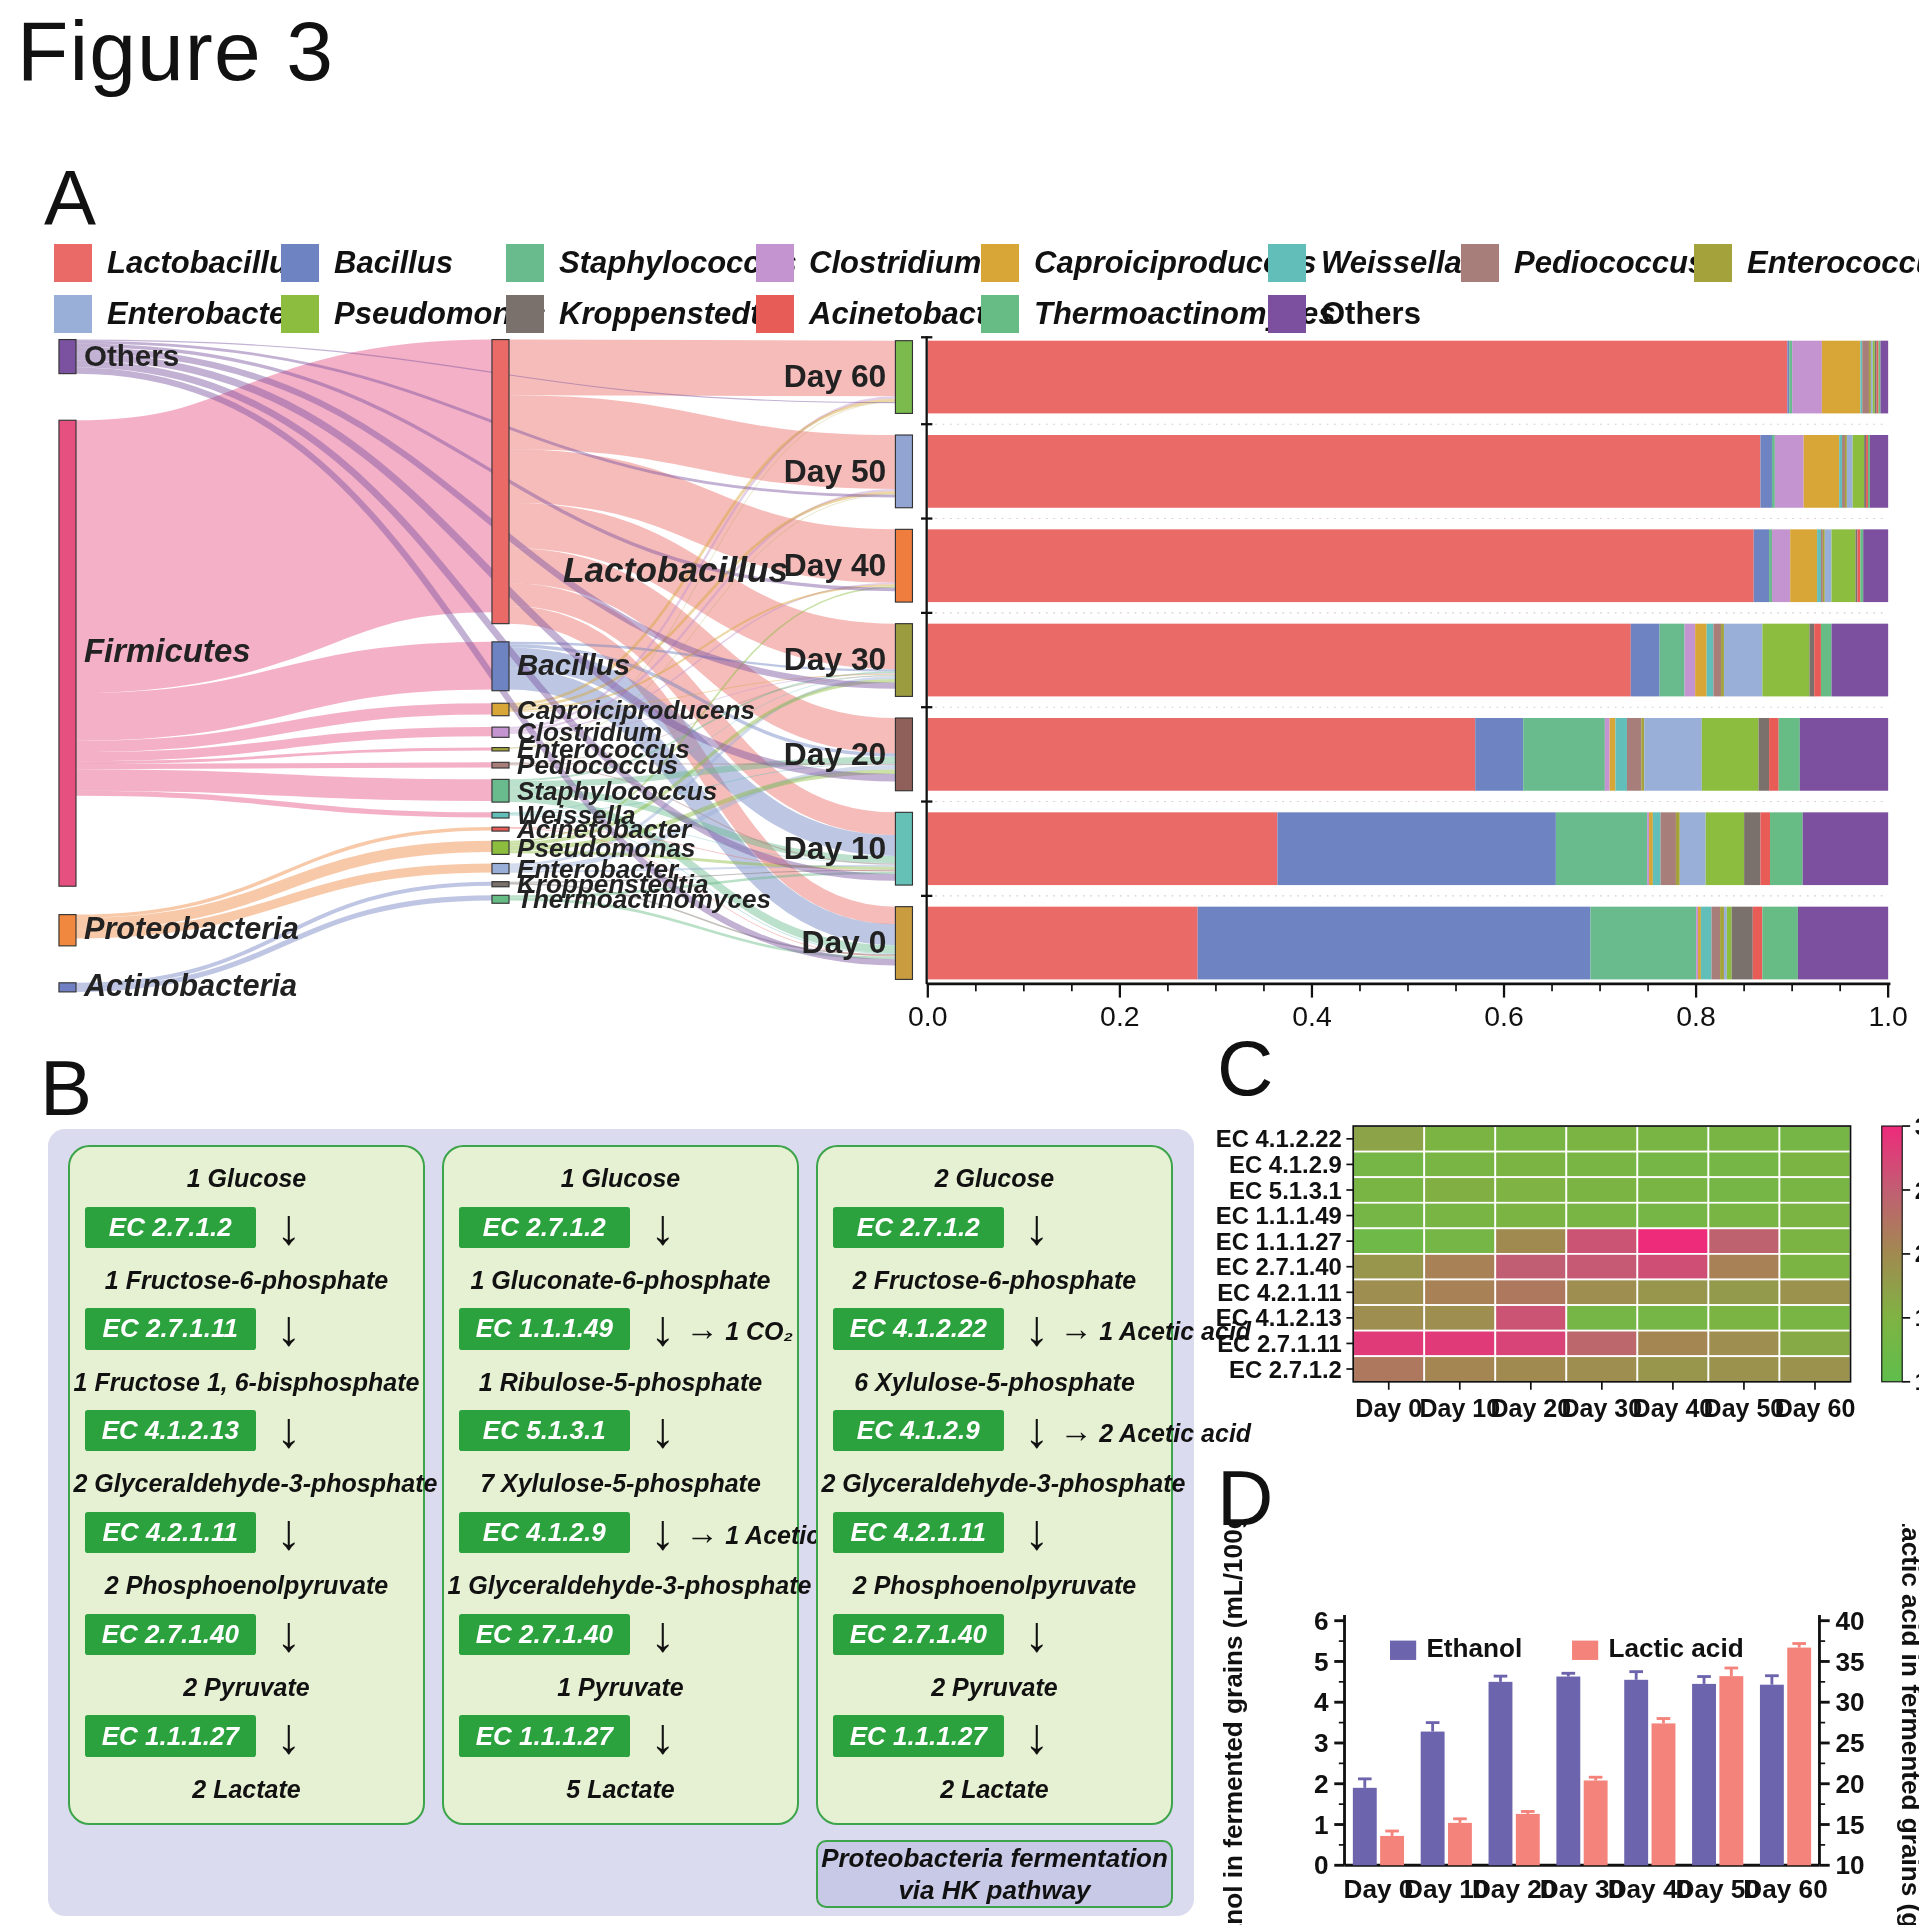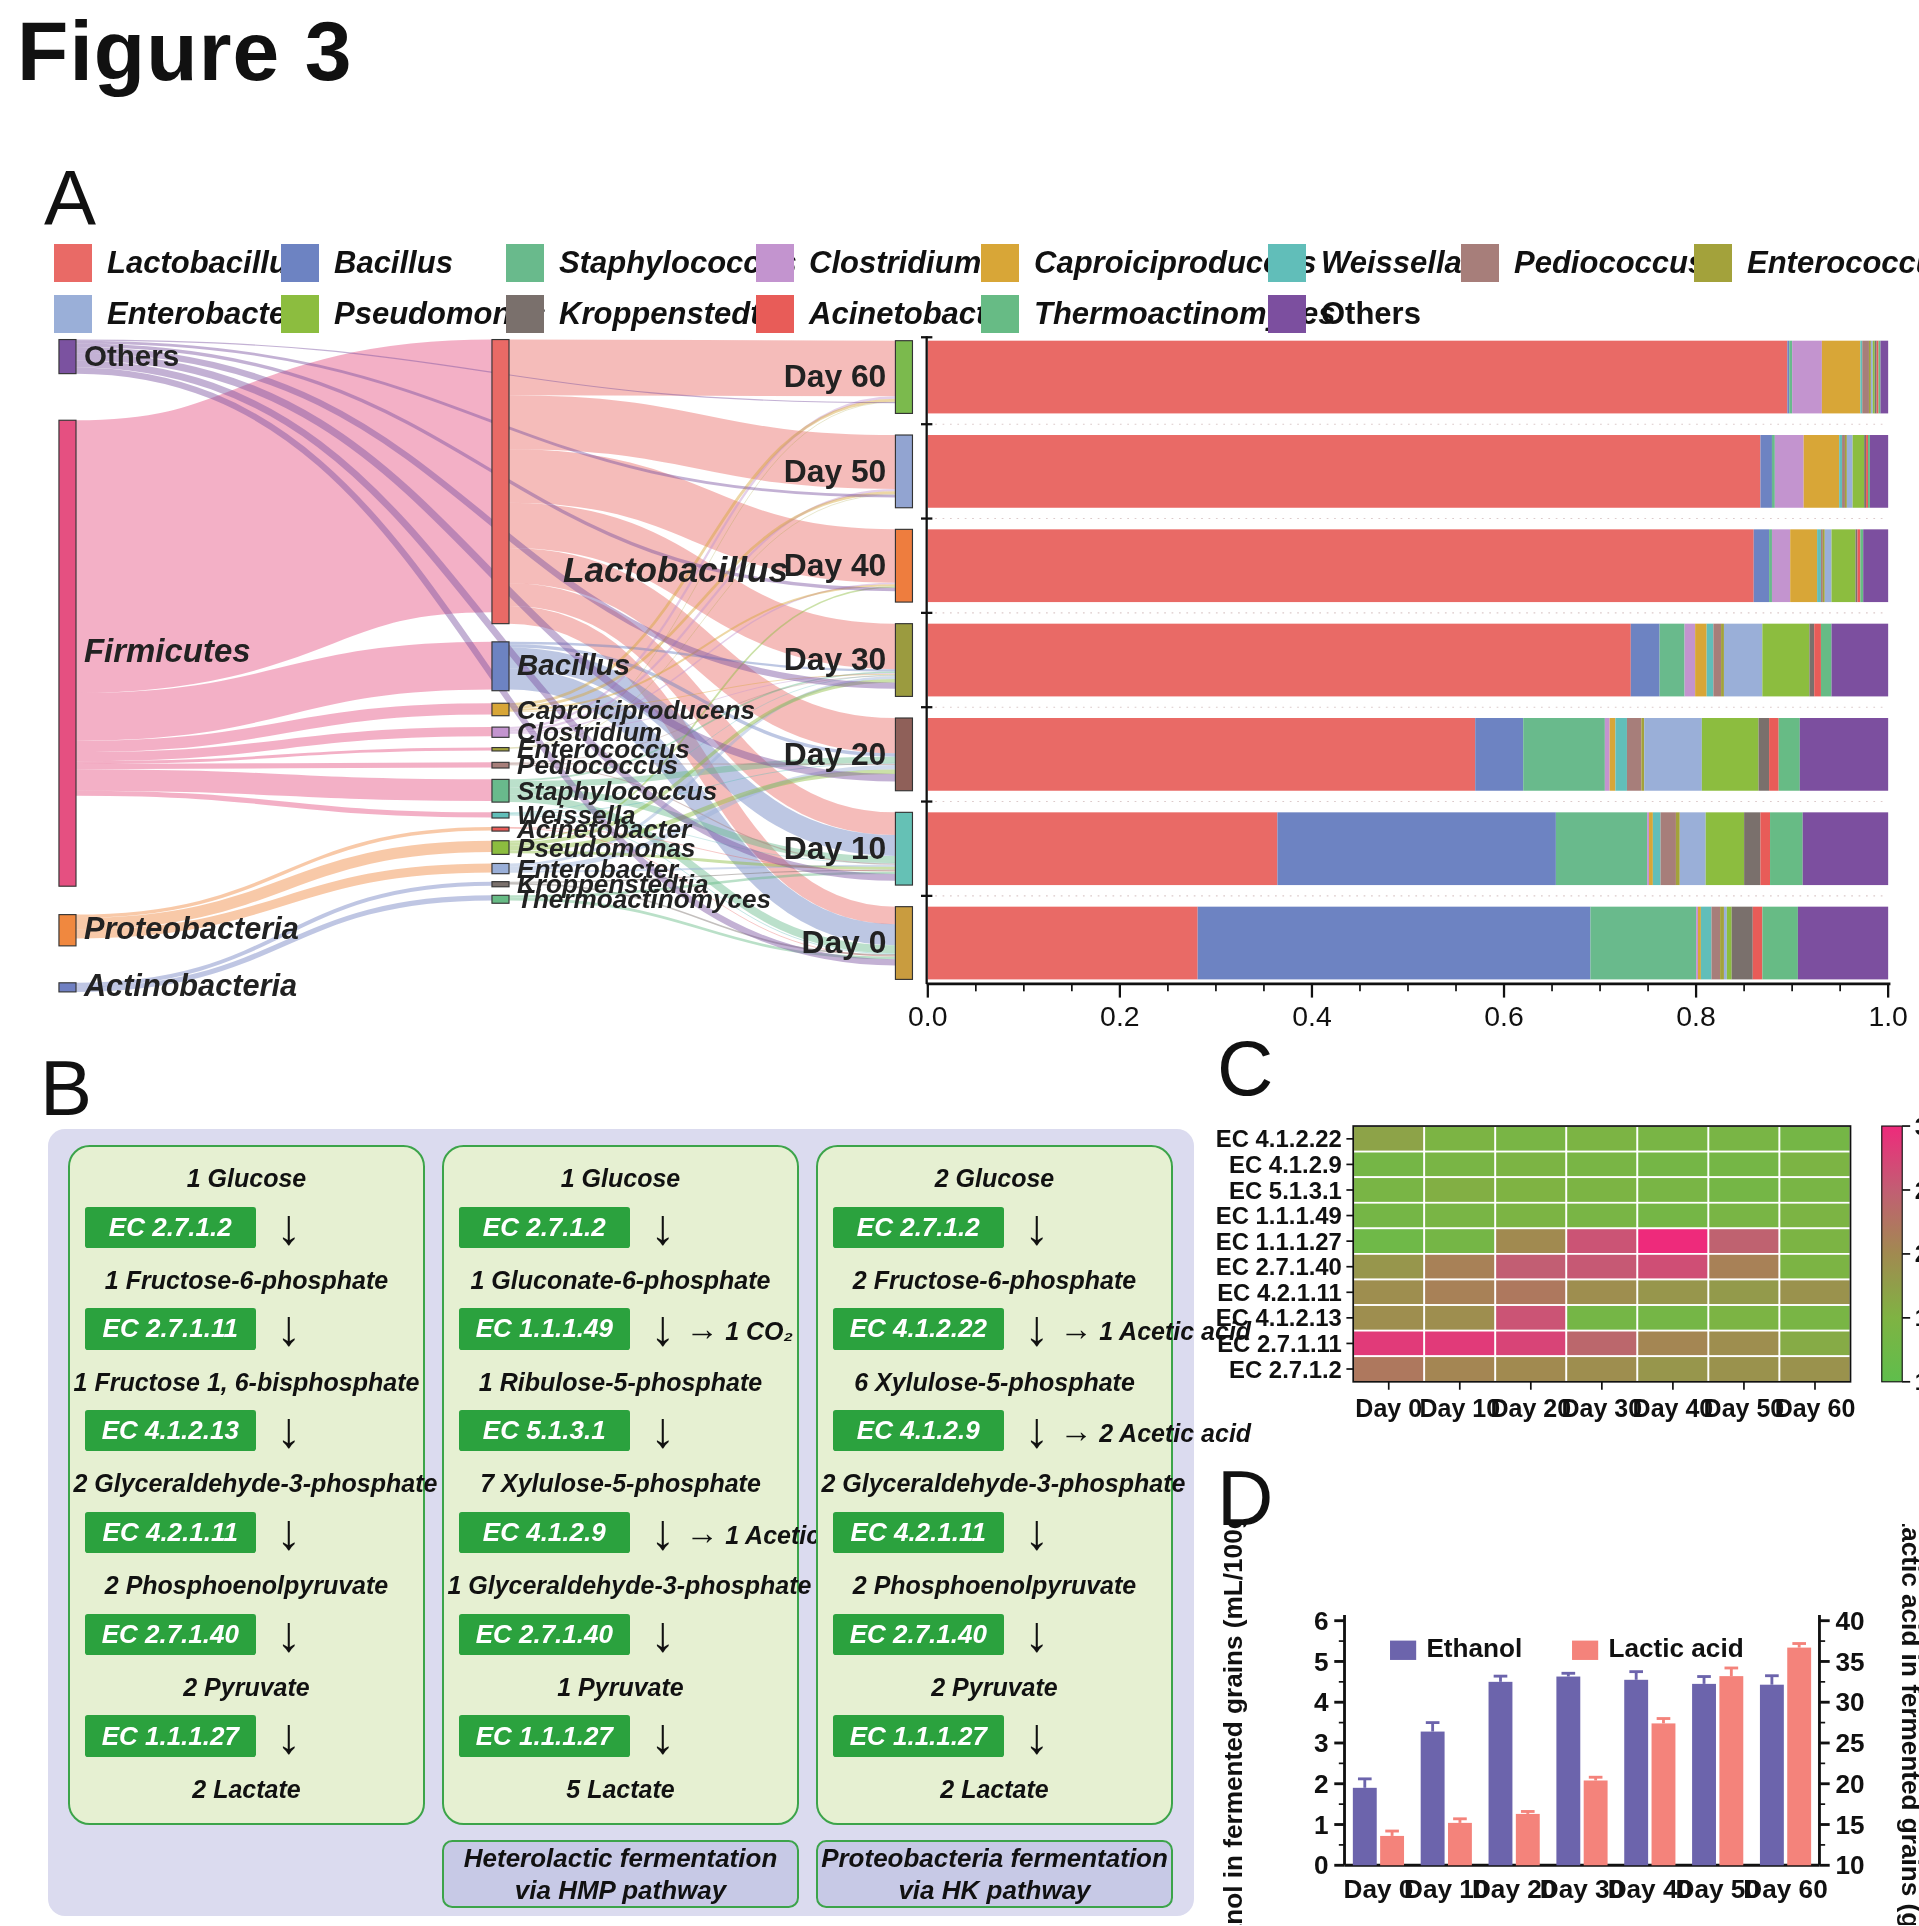--- a/index.html
+++ b/index.html
@@ -1,18 +1,18 @@
 <!DOCTYPE html>
 <html style="font-size:9px"><head>
 <meta charset="utf-8">
 <style>
   html,body{margin:0;padding:0;background:#ffffff;}
   body{font-family:"Liberation Sans", sans-serif;color:#111;}
   #fig{position:relative;width:1920px;height:1926px;background:#fff;overflow:hidden;}
-  .title{position:absolute;left:17px;top:3.4px;font-size:84px;font-weight:700;letter-spacing:1.1px;}
+  .title{position:absolute;left:17px;top:3.4px;font-size:84px;font-weight:400;letter-spacing:1.1px;}
   .plabel{position:absolute;font-size:78px;font-weight:500;}
   #legendA{position:absolute;left:54px;top:239px;width:1859px;height:97px;}
   .litem{position:absolute;display:flex;align-items:center;gap:15px;height:39px;}
   .lswatch{width:38px;height:38px;flex:0 0 38px;}
   .llabel{font-size:31px;font-weight:600;font-style:italic;white-space:nowrap;}
   .llabel.upright{font-style:normal;}
   svg{position:absolute;}
   #panelB{position:absolute;left:48px;top:1129px;width:1146px;height:787px;background:#dbdbef;border-radius:17px;}
   .pcol{position:absolute;top:16px;width:357px;font-style:italic;}
   .pbox{box-sizing:border-box;height:680px;background:#e6f0d2;border:2.8px solid #3ca44a;border-radius:21.6px;padding:11.4px 3.4px 3.4px 3.4px;}
@@ -421,24 +421,20 @@
             <span class="sidep"></span>
           </div>
           <div class="met">1 Pyruvate</div>
           <div class="enz">
             <span class="chip">EC 1.1.1.27</span>
             <span class="arrow">↓</span>
             <span class="sidep"></span>
           </div>
           <div class="met">5 Lactate</div>
         </div>
-        <div class="pcap">
-          <div>Heterolactic fermentation</div>
-          <div>via HMP pathway</div>
-        </div>
       </div>
       <div class="pcol" style="left: 768px;">
         <div class="pbox">
           <div class="met">2 Glucose</div>
           <div class="enz">
             <span class="chip">EC 2.7.1.2</span>
             <span class="arrow">↓</span>
             <span class="sidep"></span>
           </div>
           <div class="met">2 Fructose-6-phosphate</div>

